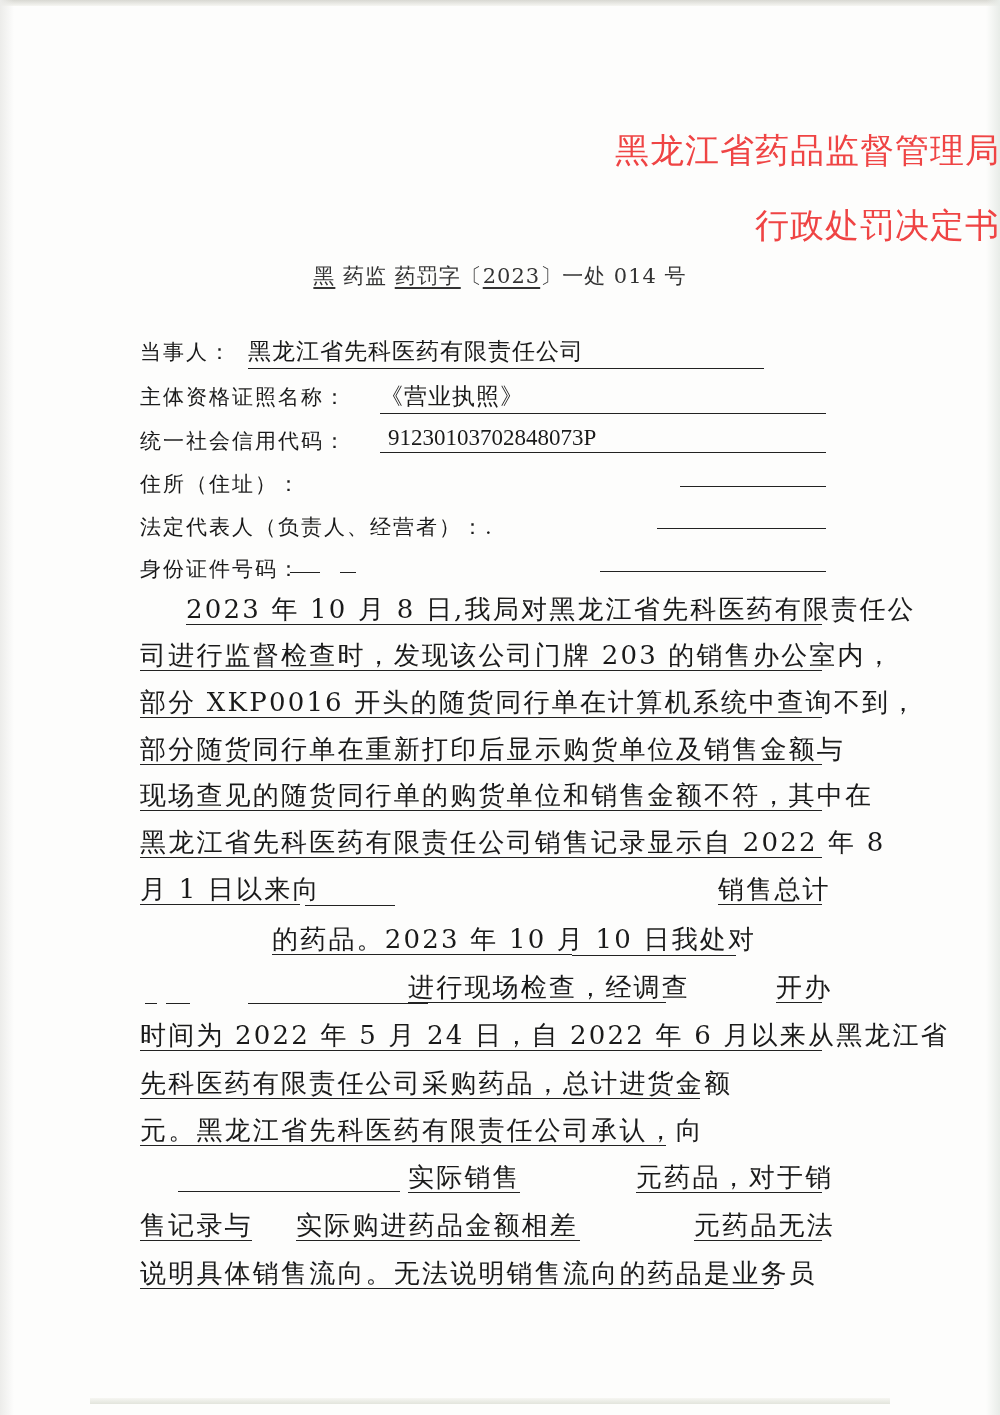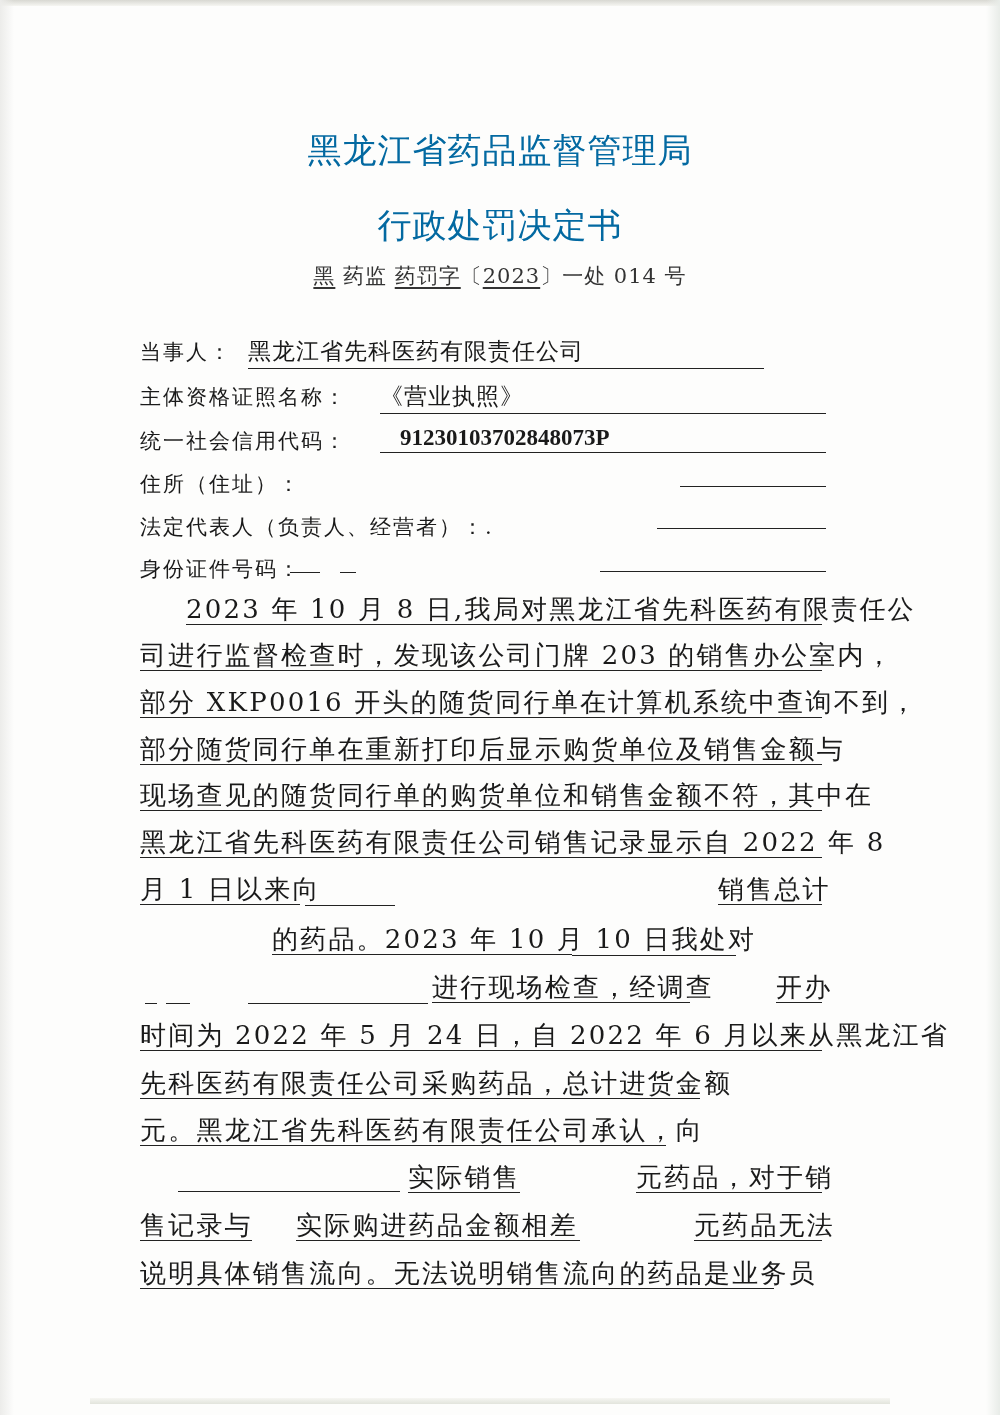--- a/index.html
+++ b/index.html
@@ -19,23 +19,23 @@
   }
   .scan-left {
     position: absolute; left: 0; top: 0; width: 14px; height: 1415px;
     background: linear-gradient(90deg, #ececea, rgba(253,253,252,0));
   }
   .scan-right {
     position: absolute; right: 0; top: 0; width: 14px; height: 1415px;
     background: linear-gradient(270deg, #e8ece8, rgba(253,253,252,0));
   }
   .title {
-    position: absolute; left: 0; width: 1000px; text-align: center;
+    position: absolute; left: 0; width: 1000px; text-align: right;
     font-family: "DejaVu Sans", "Liberation Sans", sans-serif;
-    font-size: 34px; letter-spacing: 1px; color: #0369a1;
+    font-size: 34px; letter-spacing: 1px; color: #ef4444;
   }
   .title1 { top: 128px; }
   .title2 { top: 183px; margin-top: 20px; }
   .docnum {
     position: absolute; left: 0; width: 1000px; top: 262px; text-align: center;
     font-size: 21px; letter-spacing: 1px; color: #333;
   }
   .docnum .u { text-decoration: underline; text-underline-offset: 4px; }
   .line {
     position: absolute; left: 140px; font-size: 21px; letter-spacing: 2px; white-space: nowrap;
@@ -67,21 +67,21 @@
   <span class="u">药罚字</span><span>〔</span><span class="u">2023</span><span>〕</span><span>一处 014 号</span>
 </div>
 
 <div class="line" style="top:338px;">当事人：</div>
 <div class="fill" style="left:248px; top:336px; width:516px;">黑龙江省先科医药有限责任公司</div>
 
 <div class="line" style="top:383px;">主体资格证照名称：</div>
 <div class="fill" style="left:380px; top:381px; width:446px;"><span style="margin-left:0;">《营业执照》</span></div>
 
 <div class="line" style="top:427px;">统一社会信用代码：</div>
-<div class="fill" style="left:380px; top:425px; width:446px; font-family:'Liberation Serif', serif; letter-spacing:0;"><span style="margin-left:20px;font-weight:bold;">91230103702848073P</span></div>
+<div class="fill" style="left:380px; top:425px; width:446px; font-family:'Liberation Serif', serif; letter-spacing:0;"><span style="margin-left:8px;">91230103702848073P</span></div>
 
 <div class="line" style="top:470px;">住所（住址）：</div>
 <div class="blank" style="left:680px; top:486px; width:146px;"></div>
 
 <div class="line" style="top:513px;"><span>法定代表人（负责人、经营者）：</span><span>.</span></div>
 <div class="blank" style="left:657px; top:528px; width:169px;"></div>
 
 <div class="line" style="top:555px;">身份证件号码：</div>
 <div class="blank" style="left:290px; top:572px; width:30px;"></div>
 <div class="blank" style="left:340px; top:572px; width:16px;"></div>
@@ -97,21 +97,21 @@
 <div class="para" style="left:140px; top:874px; width:160px;">月 1 日以来向</div>
 <div class="blank" style="left:305px; top:905px; width:90px;"></div>
 <div class="para" style="left:718px; top:874px; width:104px;">销售总计</div>
 
 <div class="para" style="left:272px; top:924px; width:300px;">的药品。2023 年 10 月 10 日我处对</div>
 <div class="blank" style="left:572px; top:955px; width:164px;"></div>
 
 <div class="blank" style="left:145px; top:1003px; width:12px;"></div>
 <div class="blank" style="left:166px; top:1003px; width:24px;"></div>
 <div class="blank" style="left:248px; top:1003px; width:180px;"></div>
-<div class="para" style="left:432px; top:972px; width:258px;">进行现场检查，经调查</div>
+<div class="para" style="left:408px; top:972px; width:258px;">进行现场检查，经调查</div>
 <div class="para" style="left:776px; top:972px; width:46px;">开办</div>
 
 <div class="para" style="left:140px; top:1020px; width:682px;">时间为 2022 年 5 月 24 日，自 2022 年 6 月以来从黑龙江省</div>
 <div class="para" style="left:140px; top:1068px; width:560px;">先科医药有限责任公司采购药品，总计进货金额</div>
 <div class="para" style="left:140px; top:1115px; width:526px;">元。黑龙江省先科医药有限责任公司承认，向</div>
 
 <div class="blank" style="left:178px; top:1191px; width:222px;"></div>
 <div class="para" style="left:408px; top:1162px; width:112px;">实际销售</div>
 <div class="para" style="left:636px; top:1162px; width:186px;">元药品，对于销</div>
 

